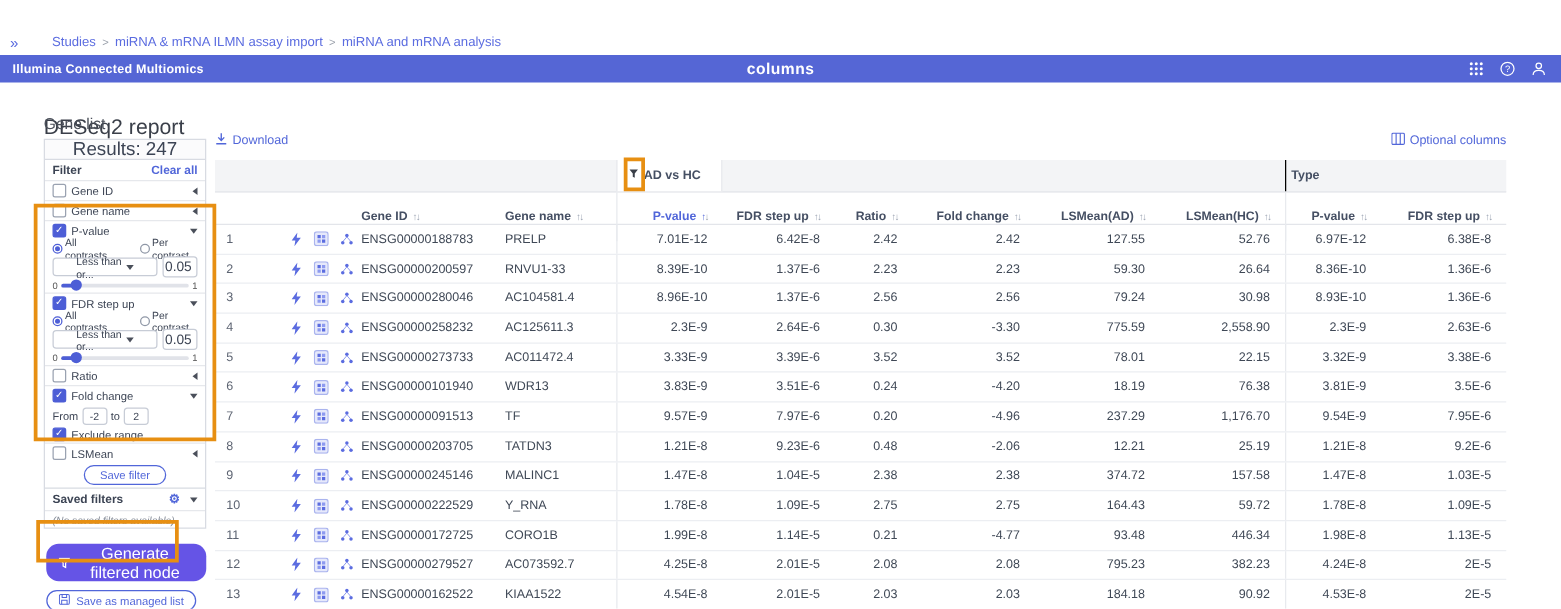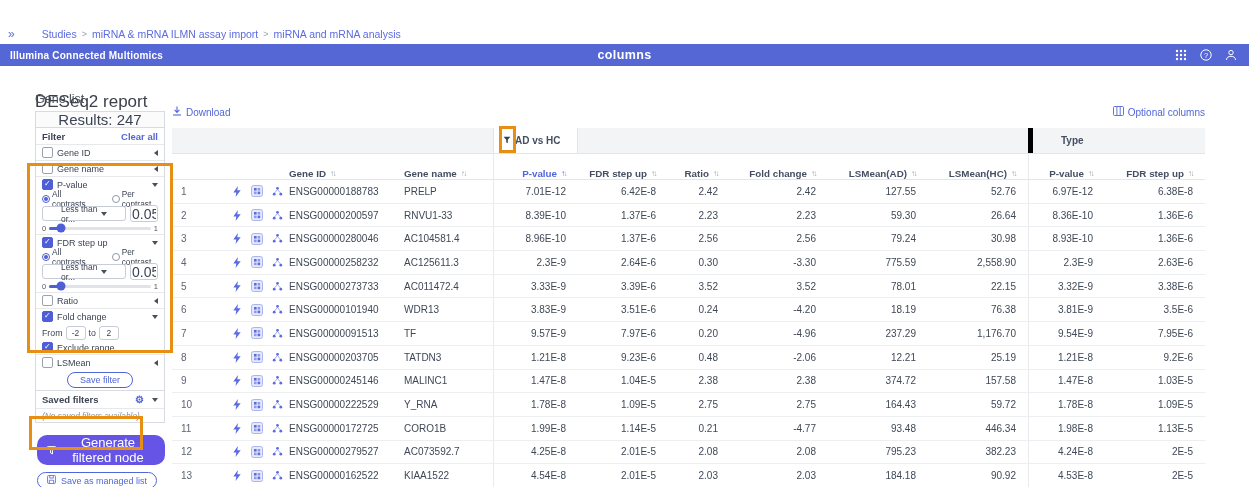--- a/index.html
+++ b/index.html
@@ -45,22 +45,22 @@
             border-right:4px solid #4a4f5a;margin-left:auto;}
   .tri-down{width:0;height:0;border-left:3px solid transparent;border-right:3px solid transparent;
             border-top:4px solid #4a4f5a;margin-left:auto;}
   .radio{width:8px;height:8px;border-radius:50%;border:1px solid #8f97a6;box-sizing:border-box;flex:none;}
   .radio.on{border-color:#4d5ed6;}
   .radio.on::after{content:"";display:block;width:4px;height:4px;margin:1px;border-radius:50%;background:#4d5ed6;}
   .rlabel{margin-right:21px;}
   .sel{flex:1;border:1px solid #c7ccd6;border-radius:3px;height:13px;display:flex;align-items:center;
        justify-content:space-between;padding:0 18px;font-size:8.4px;background:#fff;}
   .sel .tri-down{margin-left:3px;}
-  input.valbox{width:24px;height:13px;border:1px solid #c7ccd6;border-radius:3px;font-size:14px;
-               text-align:right;color:#3c4454;padding:1px;font-family:inherit;}
+  input.valbox{width:24px;height:13px;border:1px solid #c7ccd6;border-radius:3px;font-size:11px;
+               text-align:left;color:#3c4454;padding:1px;font-family:inherit;}
   input.mini{width:18px;height:12px;border:1px solid #c7ccd6;border-radius:3px;font-size:8.4px;
              text-align:center;color:#3c4454;padding:0;font-family:inherit;}
   .track{flex:1;height:3px;background:#e1e3e9;border-radius:2px;position:relative;}
   .fill{position:absolute;left:0;width:12%;height:100%;background:#4d5ed6;border-radius:2px;}
   .thumb{position:absolute;left:12%;top:50%;transform:translate(-50%,-50%);width:9px;height:9px;
          background:#4d5ed6;border-radius:50%;}
   .savefilter-row{height:20px;display:flex;align-items:center;justify-content:center;}
   .pill-o{border:1px solid #5166d9;color:#5166d9;background:#fff;border-radius:9px;font-size:9px;
           padding:2px 12px;cursor:pointer;}
   .savedfilters{border-top:1px solid #d8dbe2;height:17px;display:flex;align-items:center;
@@ -78,21 +78,21 @@
   .toolbar{height:22px;display:flex;justify-content:space-between;align-items:flex-start;
            font-size:10px;color:#5166d9;padding-top:1px;}
   .link{display:inline-flex;align-items:center;gap:4px;cursor:pointer;}
   .grow{display:flex;height:26px;background:#f3f4f6;border-bottom:1px solid #e3e5ea;
         font-size:10px;font-weight:700;color:#454f63;box-sizing:border-box;}
   .gcell{display:flex;align-items:center;box-sizing:border-box;}
   .gspacer{width:321px;}
   .gchip{width:85px;background:#fff;border-left:1px solid #e3e5ea;border-right:1px solid #e3e5ea;
          padding-left:9px;gap:4px;}
   .gmid{width:450px;}
-  .gtype{width:177px;border-left:5px solid #000000;padding-left:28px;}
+  .gtype{width:177px;border-left:1px solid #000000;padding-left:4px;}
   .tr{display:grid;grid-template-columns:33px 80px 115px 93px 85px 90px 62px 98px 100px 100px 77px 100px;
       box-sizing:border-box;}
   .head-row{height:26px;border-bottom:1px solid #e3e5ea;}
   .body-row{height:23.7px;border-bottom:1px solid #eceef2;}
   .td{display:flex;align-items:center;font-size:10px;box-sizing:border-box;overflow:hidden;}
   .td.hd{font-weight:700;font-size:9.8px;color:#454f63;}
   .td.rt{justify-content:flex-end;padding-right:12px;}
   .td.lt{padding-left:4px;}
   .td.ctr{justify-content:center;margin-top:39px;}
   .td.numcell{padding-left:9px;color:#5d6472;}

